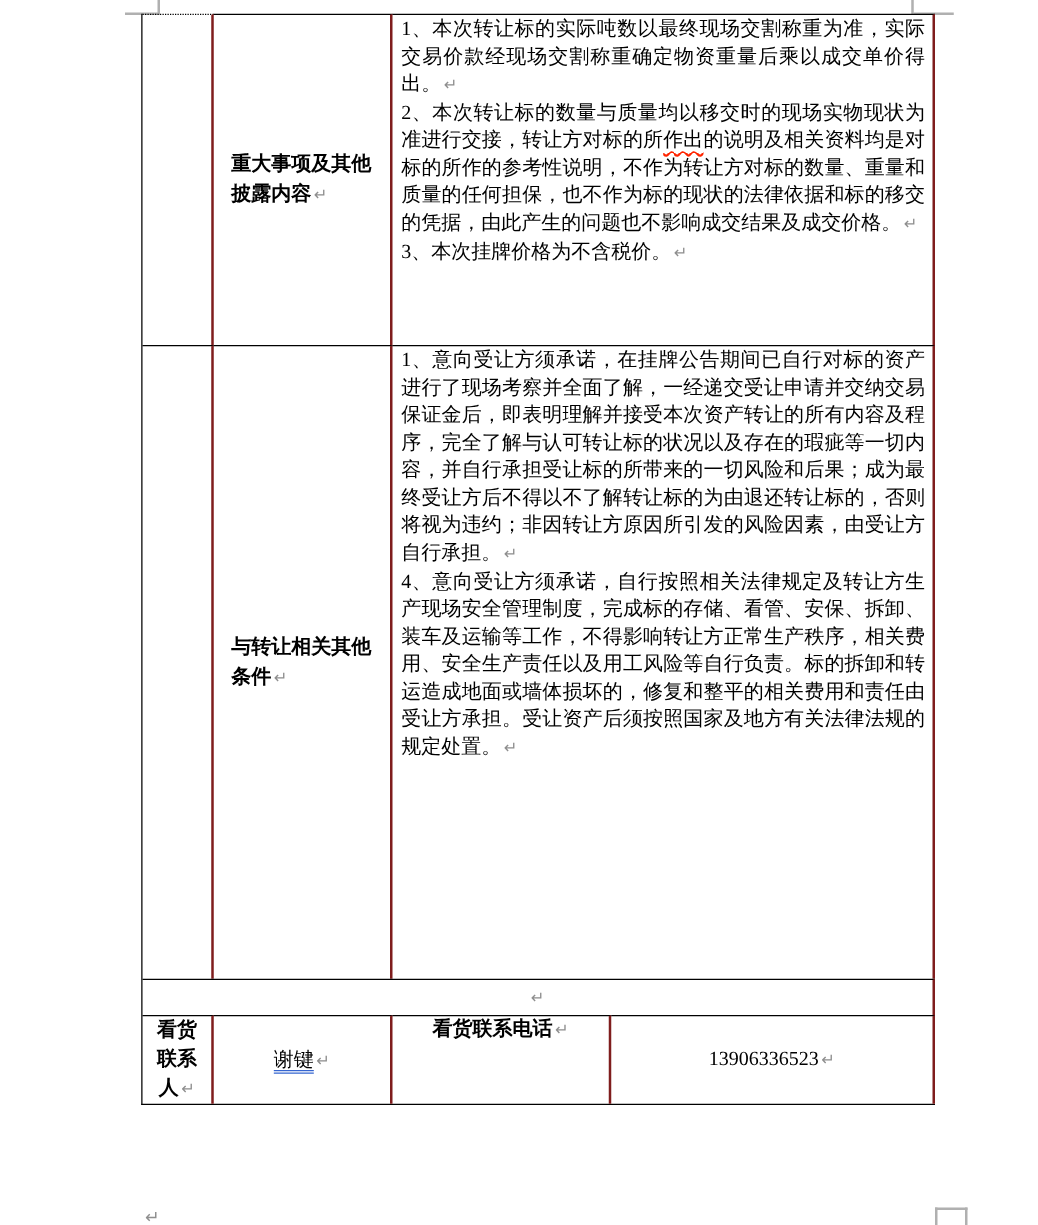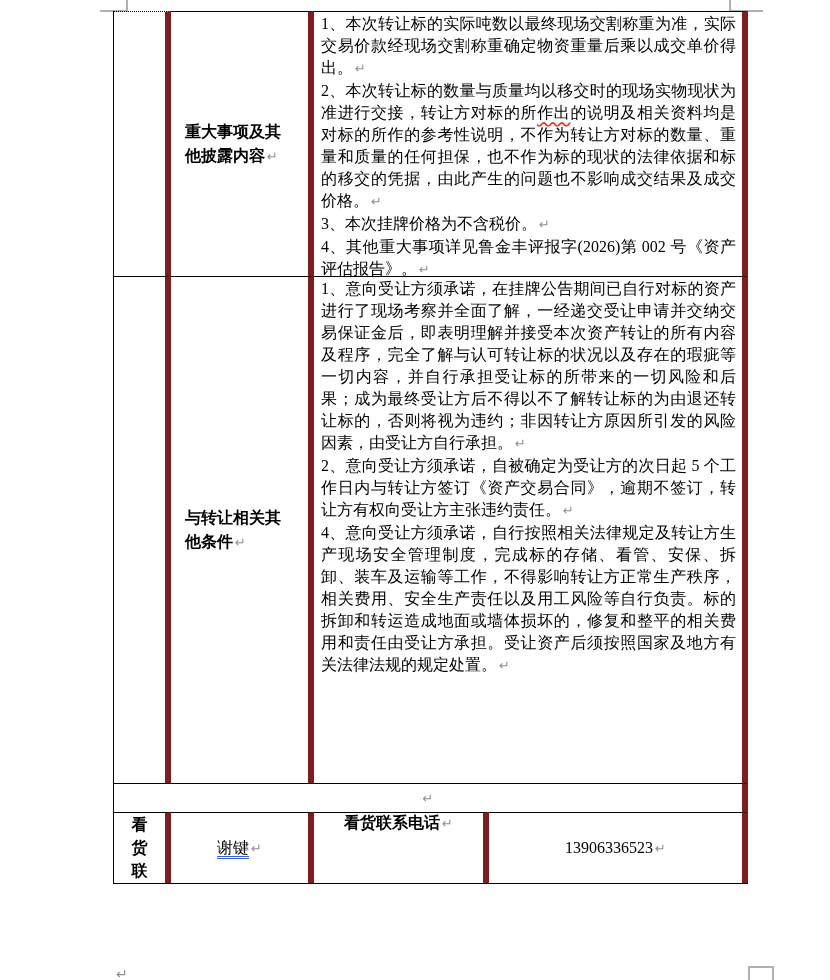--- a/index.html
+++ b/index.html
@@ -9,21 +9,21 @@
     font-family:"Liberation Serif","DejaVu Serif",serif;
   }
 
   
   .doc-table {
     position:absolute; left:113px; top:11px; width:634px;
     border-left:1px solid #000; border-bottom:1px solid #000;
   }
   .row { display:flex; }
   .cell {
-    box-sizing:border-box; border-right:6px solid #7f1d1d; border-top:1px solid #000;
+    box-sizing:border-box; border-right:2px solid #7f1d1d; border-top:1px solid #000;
     overflow:hidden;
   }
   .dotted-top { border-top:1px dotted #000; }
 
   .r-section1 { height:265px; }
   .r-section2 { height:507px; }
   .r-empty    { height:29px;  }
   .r-contact1 { height:71px;  }
   .r-contact2 { height:80px;  }
 
@@ -102,32 +102,30 @@
 
     <div class="row r-section1">
       <div class="cell c-spacer dotted-top"></div>
       <div class="cell c-label">
         <div><span>重大事项及其他披露内容</span><span class="pm">↵</span></div>
       </div>
       <div class="cell c-content">
           <div class="para">1、本次转让标的实际吨数以最终现场交割称重为准，实际交易价款经现场交割称重确定物资重量后乘以成交单价得出。<span class="pm">↵</span></div>
           <div class="para">2、本次转让标的数量与质量均以移交时的现场实物现状为准进行交接，转让方对标的所<span class="spell">作出</span>的说明及相关资料均是对标的所作的参考性说明，不作为转让方对标的数量、重量和质量的任何担保，也不作为标的现状的法律依据和标的移交的凭据，由此产生的问题也不影响成交结果及成交价格。<span class="pm">↵</span></div>
           <div class="para">3、本次挂牌价格为不含税价。<span class="pm">↵</span></div>
-          <div class="para">4、其他重大事项详见鲁金丰评报字(2026)第 002 号《资产评估报告》。<span class="pm">↵</span></div>
         </div>
     </div>
 
     <div class="row r-section2">
       <div class="cell c-spacer"></div>
       <div class="cell c-label">
         <div><span>与转让相关其他条件</span><span class="pm">↵</span></div>
       </div>
       <div class="cell c-content">
           <div class="para">1、意向受让方须承诺，在挂牌公告期间已自行对标的资产进行了现场考察并全面了解，一经递交受让申请并交纳交易保证金后，即表明理解并接受本次资产转让的所有内容及程序，完全了解与认可转让标的状况以及存在的瑕疵等一切内容，并自行承担受让标的所带来的一切风险和后果；成为最终受让方后不得以不了解转让标的为由退还转让标的，否则将视为违约；非因转让方原因所引发的风险因素，由受让方自行承担。<span class="pm">↵</span></div>
-          <div class="para">2、意向受让方须承诺，自被确定为受让方的次日起 5 个工作日内与转让方签订《资产交易合同》，逾期不签订，转让方有权向受让方主张违约责任。<span class="pm">↵</span></div>
           <div class="para">4、意向受让方须承诺，自行按照相关法律规定及转让方生产现场安全管理制度，完成标的存储、看管、安保、拆卸、装车及运输等工作，不得影响转让方正常生产秩序，相关费用、安全生产责任以及用工风险等自行负责。标的拆卸和转运造成地面或墙体损坏的，修复和整平的相关费用和责任由受让方承担。受让资产后须按照国家及地方有关法律法规的规定处置。<span class="pm">↵</span></div>
         </div>
     </div>
 
     <div class="row r-empty">
       <div class="cell c-full">
         <span class="pm" style="margin-left:0;">↵</span>
       </div>
     </div>
 

